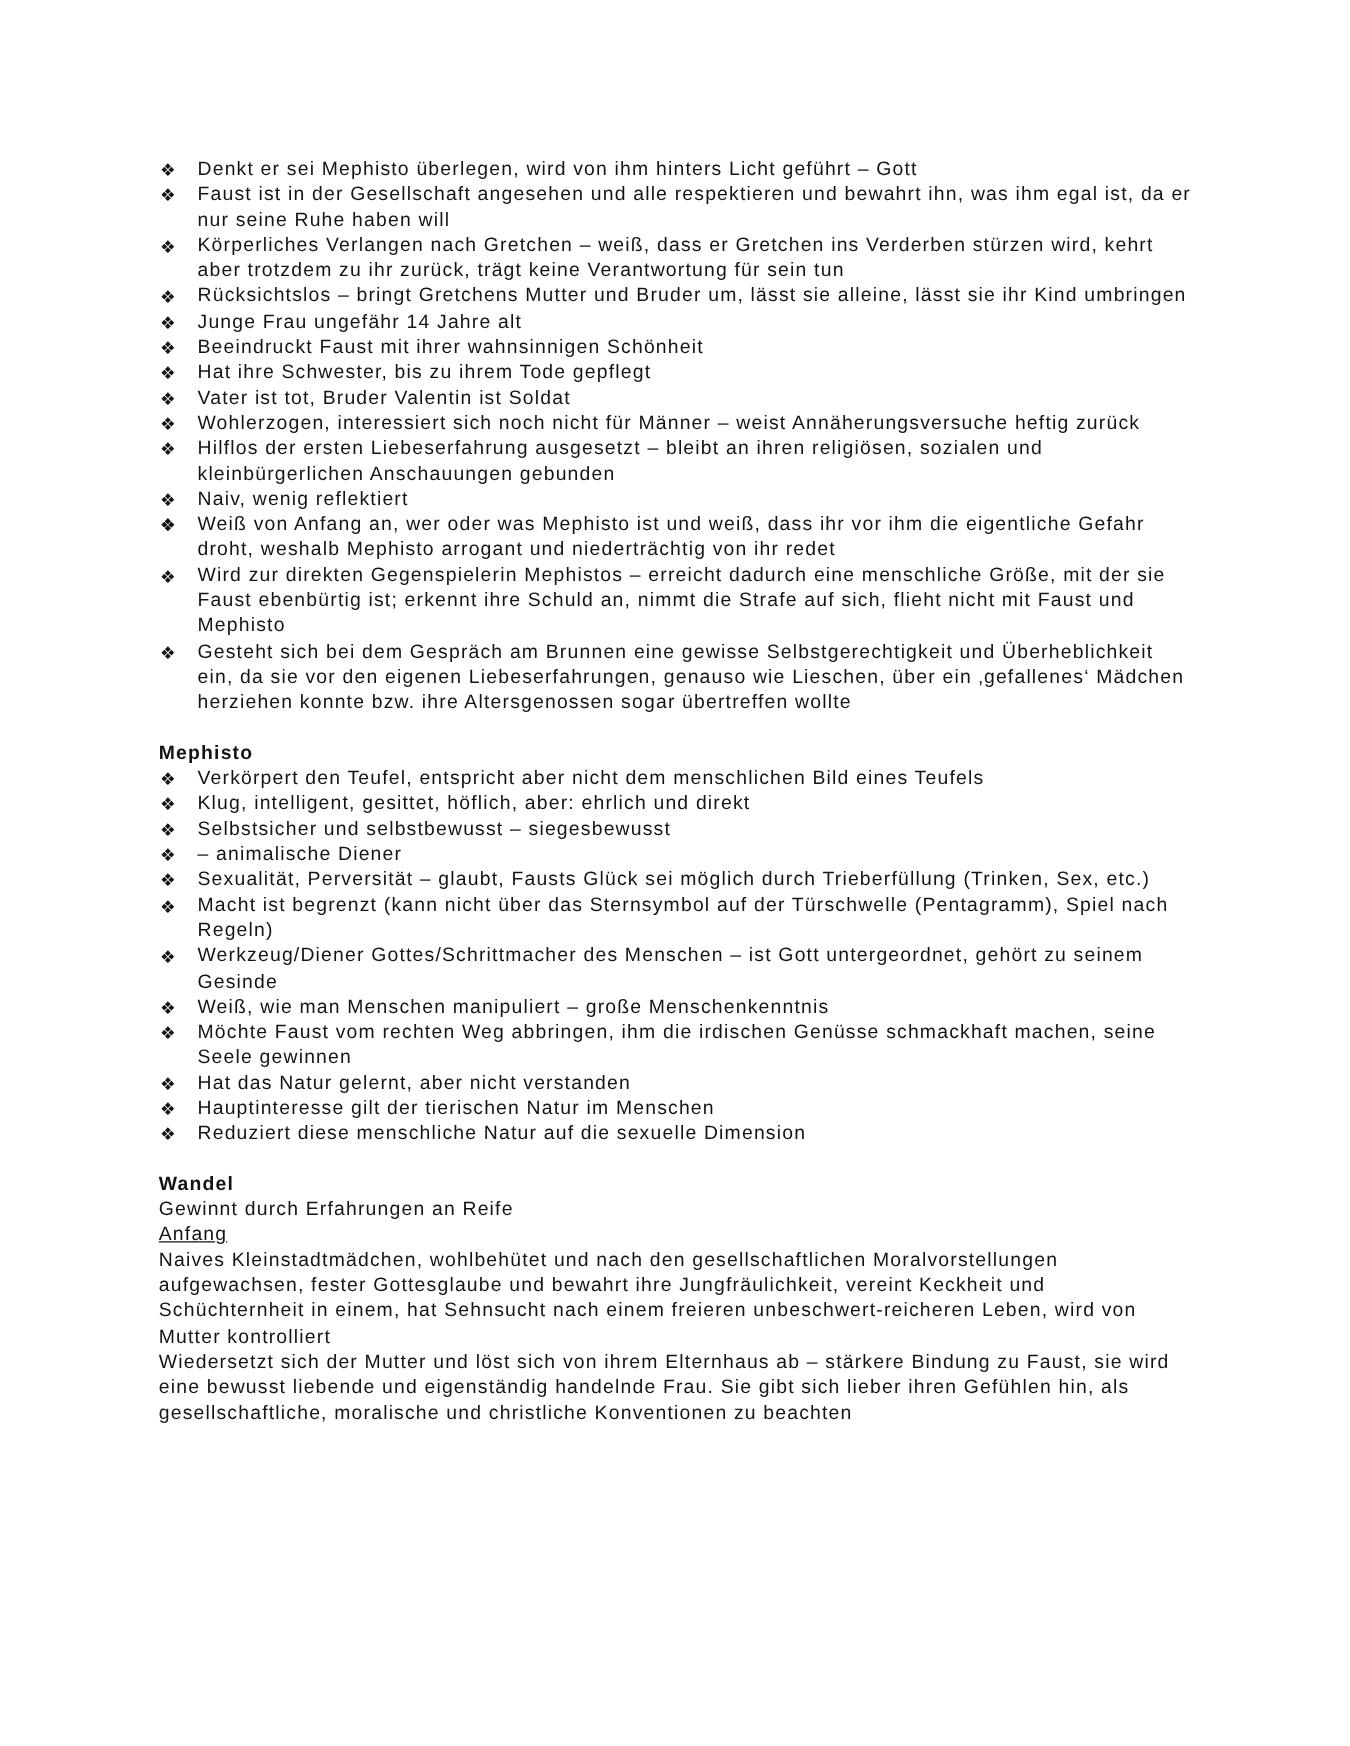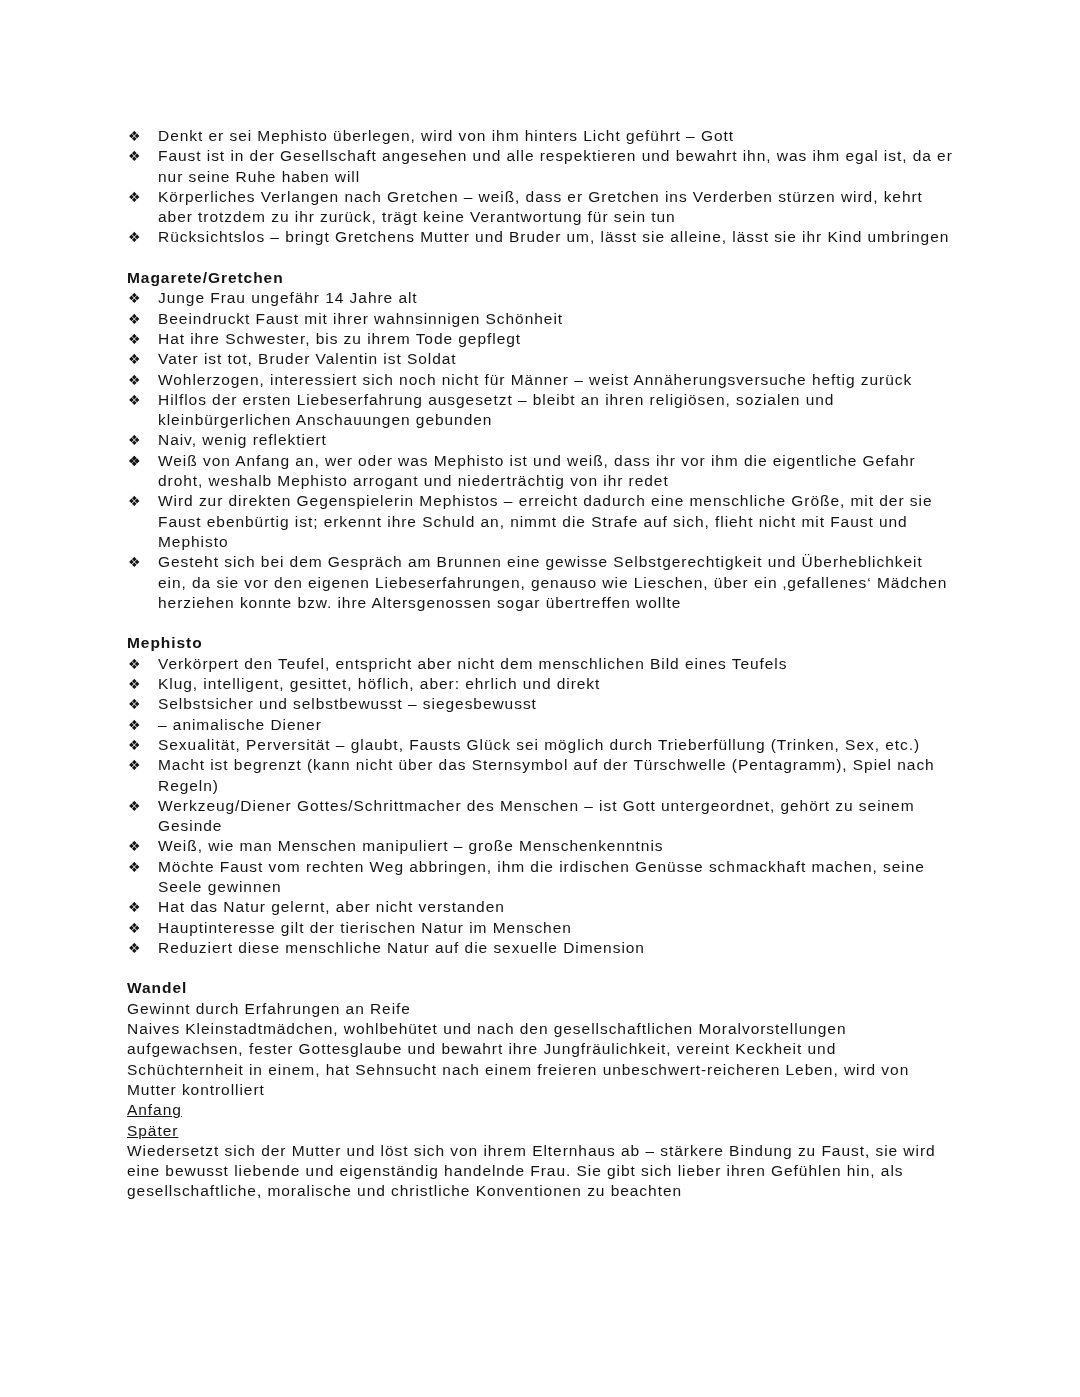--- a/index.html
+++ b/index.html
@@ -52,21 +52,20 @@
     <section class="block">
       <ul class="bullet-list">
         <li><span class="blt">❖</span><span>Denkt er sei Mephisto überlegen, wird von ihm hinters Licht geführt – Gott</span></li>
         <li><span class="blt">❖</span><span>Faust ist in der Gesellschaft angesehen und alle respektieren und bewahrt ihn, was ihm egal ist, da er nur seine Ruhe haben will</span></li>
         <li><span class="blt">❖</span><span>Körperliches Verlangen nach Gretchen – weiß, dass er Gretchen ins Verderben stürzen wird, kehrt aber trotzdem zu ihr zurück, trägt keine Verantwortung für sein tun</span></li>
         <li><span class="blt">❖</span><span>Rücksichtslos – bringt Gretchens Mutter und Bruder um, lässt sie alleine, lässt sie ihr Kind umbringen</span></li>
       </ul>
     </section>
 
     <section class="block">
-      <h2 class="section-heading">Magarete/Gretchen</h2>
       <ul class="bullet-list">
         <li><span class="blt">❖</span><span>Junge Frau ungefähr 14 Jahre alt</span></li>
         <li><span class="blt">❖</span><span>Beeindruckt Faust mit ihrer wahnsinnigen Schönheit</span></li>
         <li><span class="blt">❖</span><span>Hat ihre Schwester, bis zu ihrem Tode gepflegt</span></li>
         <li><span class="blt">❖</span><span>Vater ist tot, Bruder Valentin ist Soldat</span></li>
         <li><span class="blt">❖</span><span>Wohlerzogen, interessiert sich noch nicht für Männer – weist Annäherungsversuche heftig zurück</span></li>
         <li><span class="blt">❖</span><span>Hilflos der ersten Liebeserfahrung ausgesetzt – bleibt an ihren religiösen, sozialen und kleinbürgerlichen Anschauungen gebunden</span></li>
         <li><span class="blt">❖</span><span>Naiv, wenig reflektiert</span></li>
         <li><span class="blt">❖</span></li>
         <li><span class="blt">❖</span><span>Weiß von Anfang an, wer oder was Mephisto ist und weiß, dass ihr vor ihm die eigentliche Gefahr droht, weshalb Mephisto arrogant und niederträchtig von ihr redet</span></li>
@@ -89,20 +88,19 @@
         <li><span class="blt">❖</span><span>Möchte Faust vom rechten Weg abbringen, ihm die irdischen Genüsse schmackhaft machen, seine Seele gewinnen</span></li>
         <li><span class="blt">❖</span><span>Hat das Natur gelernt, aber nicht verstanden</span></li>
         <li><span class="blt">❖</span><span>Hauptinteresse gilt der tierischen Natur im Menschen</span></li>
         <li><span class="blt">❖</span><span>Reduziert diese menschliche Natur auf die sexuelle Dimension</span></li>
       </ul>
     </section>
 
     <section class="block">
       <h2 class="section-heading">Wandel</h2>
       <p class="para">Gewinnt durch Erfahrungen an Reife</p>
+      <p class="para underline">Anfang</p>
       <p class="para">Naives Kleinstadtmädchen, wohlbehütet und nach den gesellschaftlichen Moralvorstellungen aufgewachsen, fester Gottesglaube und bewahrt ihre Jungfräulichkeit, vereint Keckheit und Schüchternheit in einem, hat Sehnsucht nach einem freieren unbeschwert-reicheren Leben, wird von Mutter kontrolliert</p>
-      <p class="para underline">Anfang</p>
-      <p class="para underline">Später</p>
       <p class="para">Wiedersetzt sich der Mutter und löst sich von ihrem Elternhaus ab – stärkere Bindung zu Faust, sie wird eine bewusst liebende und eigenständig handelnde Frau. Sie gibt sich lieber ihren Gefühlen hin, als gesellschaftliche, moralische und christliche Konventionen zu beachten</p>
     </section>
 
   </div>
 </div>
 
 </body></html>

